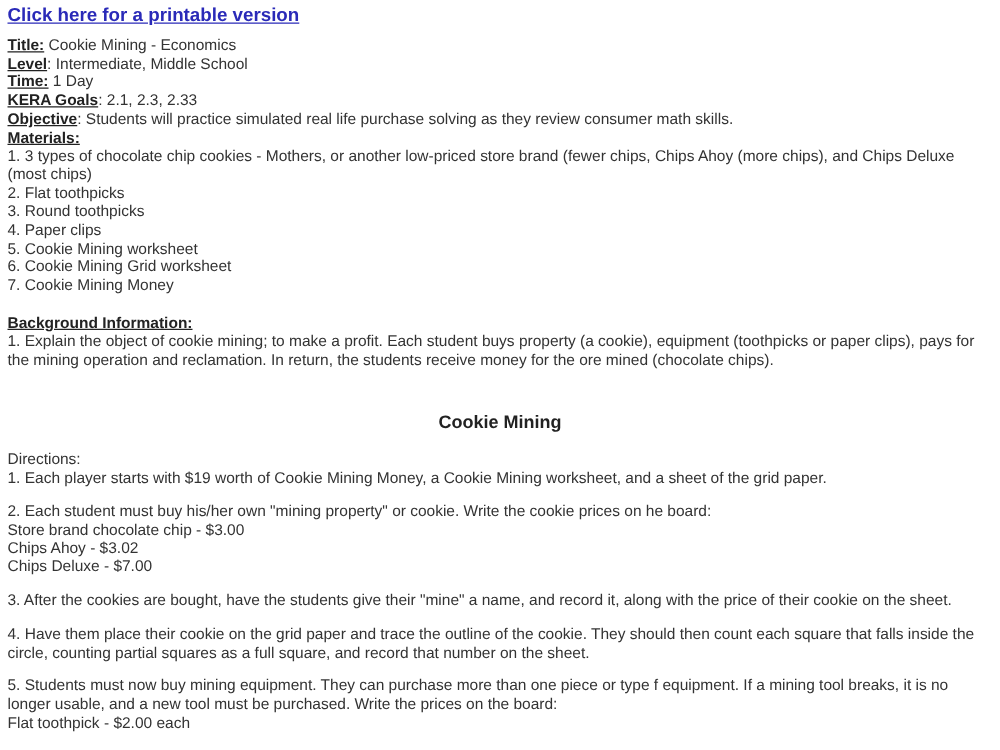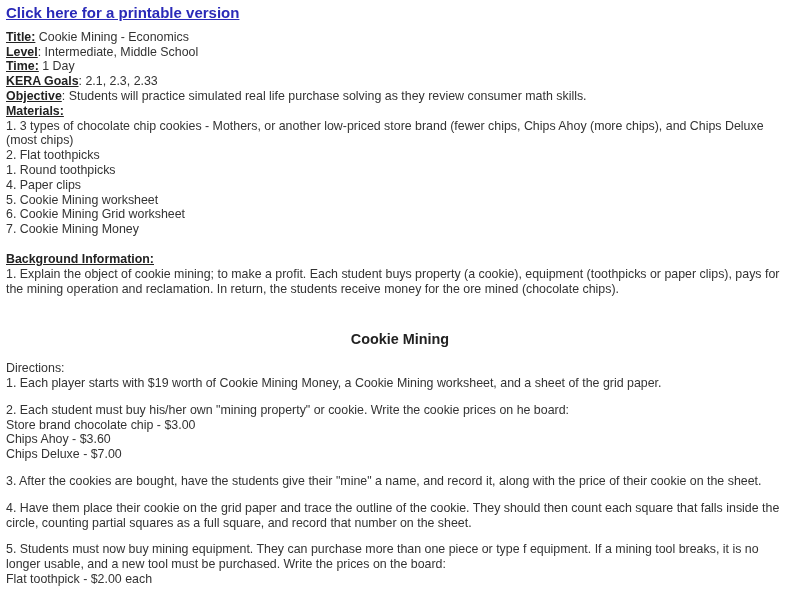--- a/index.html
+++ b/index.html
@@ -68,21 +68,21 @@
   <div class="meta">
     <span class="line"><span class="label">Title:</span><span> Cookie Mining - Economics</span></span>
     <span class="line"><span class="label">Level</span><span>: Intermediate, Middle School</span></span>
     <span class="line"><span class="label">Time:</span><span> 1 Day</span></span>
     <span class="line"><span class="label">KERA Goals</span><span>: 2.1, 2.3, 2.33</span></span>
     <span class="line"><span class="label">Objective</span><span>: Students will practice simulated real life purchase solving as they review consumer math skills.</span></span>
 
     <span class="line label">Materials:</span>
     <span class="line wrap">1. 3 types of chocolate chip cookies - Mothers, or another low-priced store brand (fewer chips, Chips Ahoy (more chips), and Chips Deluxe (most chips)</span>
     <span class="line">2. Flat toothpicks</span>
-    <span class="line">1. Round toothpicks</span>
+    <span class="line">3. Round toothpicks</span>
     <span class="line">4. Paper clips</span>
     <span class="line">5. Cookie Mining worksheet</span>
     <span class="line">6. Cookie Mining Grid worksheet</span>
     <span class="line">7. Cookie Mining Money</span>
   </div>
 
   <div class="section-gap"></div>
 
   <div>
     <span class="line label">Background Information:</span>
@@ -94,21 +94,21 @@
   <div>
 
     <div class="center-title">Cookie Mining</div>
 
     <span class="line">Directions:</span>
     <span class="line wrap">1. Each player starts with $19 worth of Cookie Mining Money, a Cookie Mining worksheet, and a sheet of the grid paper.</span>
     <div class="para-gap"></div>
 
     <span class="line wrap">2. Each student must buy his/her own "mining property" or cookie. Write the cookie prices on he board:</span>
     <span class="line">Store brand chocolate chip - $3.00</span>
-    <span class="line">Chips Ahoy - $3.60</span>
+    <span class="line">Chips Ahoy - $3.02</span>
     <span class="line">Chips Deluxe - $7.00</span>
     <div class="para-gap"></div>
 
     <span class="line wrap">3. After the cookies are bought, have the students give their "mine" a name, and record it, along with the price of their cookie on the sheet.</span>
     <div class="para-gap"></div>
 
     <span class="line wrap">4. Have them place their cookie on the grid paper and trace the outline of the cookie. They should then count each square that falls inside the circle, counting partial squares as a full square, and record that number on the sheet.</span>
     <div class="para-gap"></div>
 
     <span class="line wrap">5. Students must now buy mining equipment. They can purchase more than one piece or type f equipment. If a mining tool breaks, it is no longer usable, and a new tool must be purchased. Write the prices on the board:</span>

